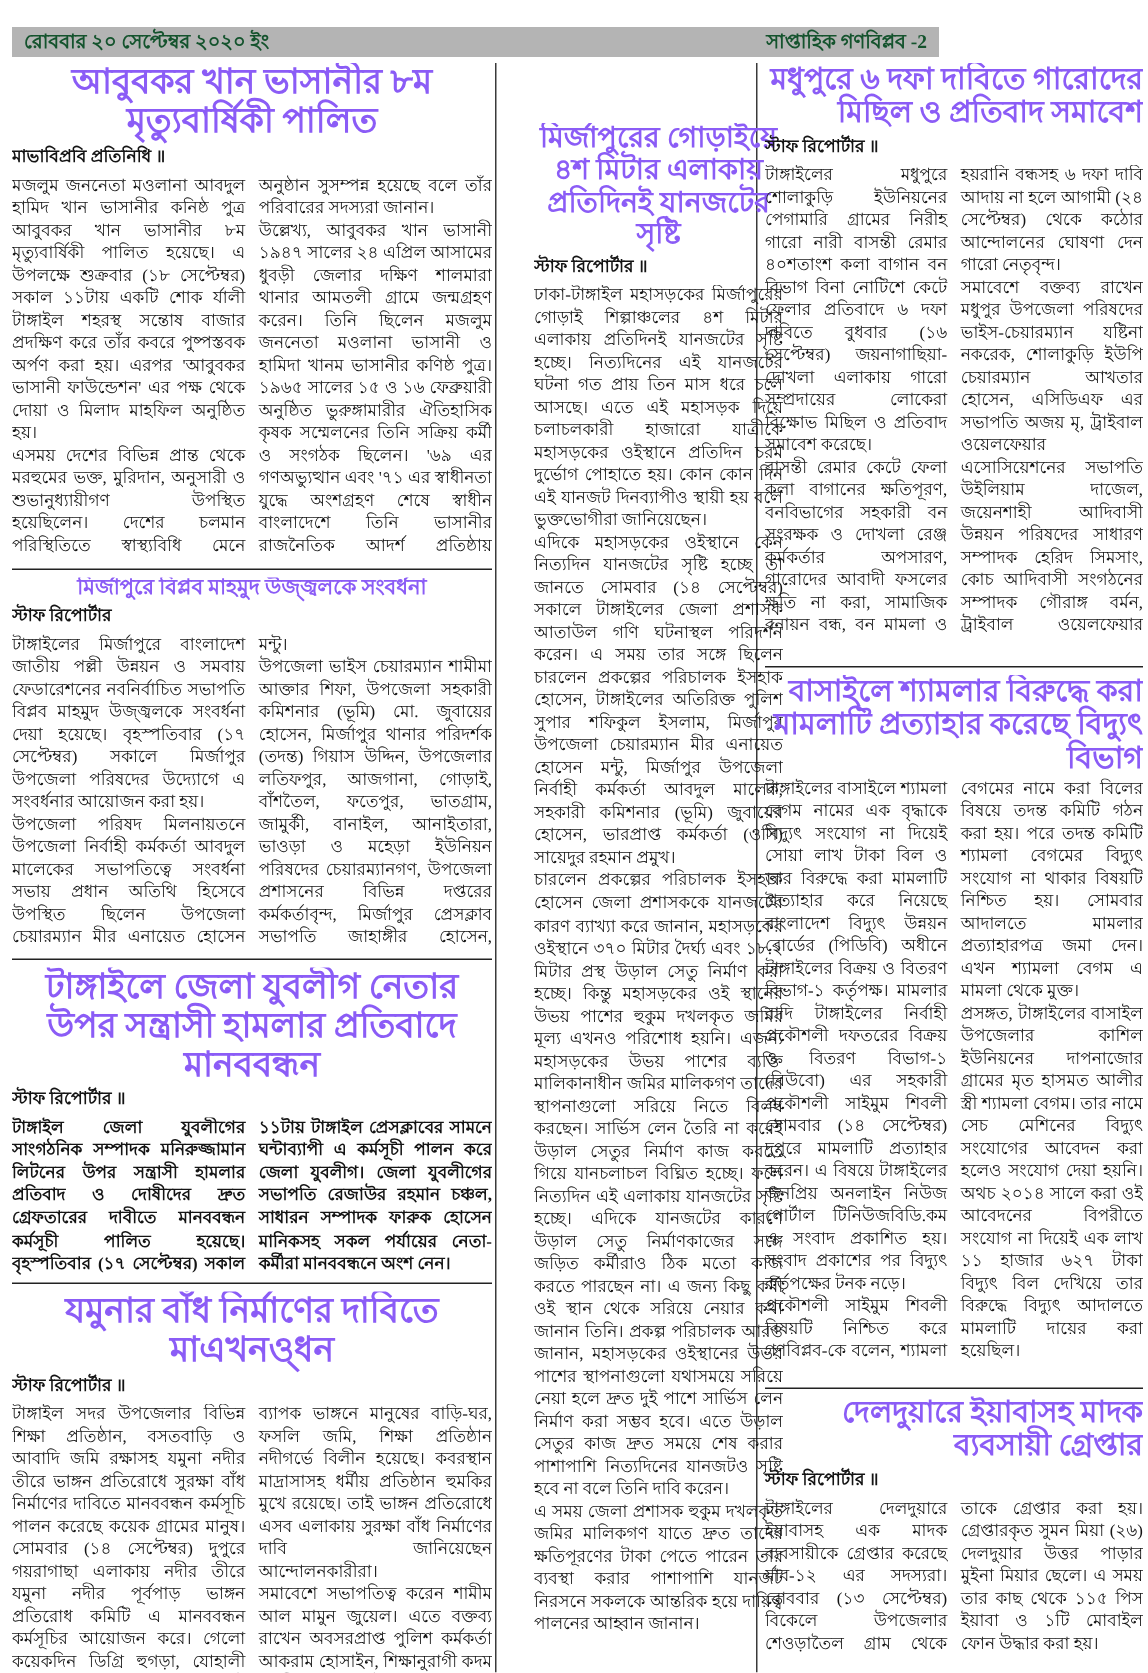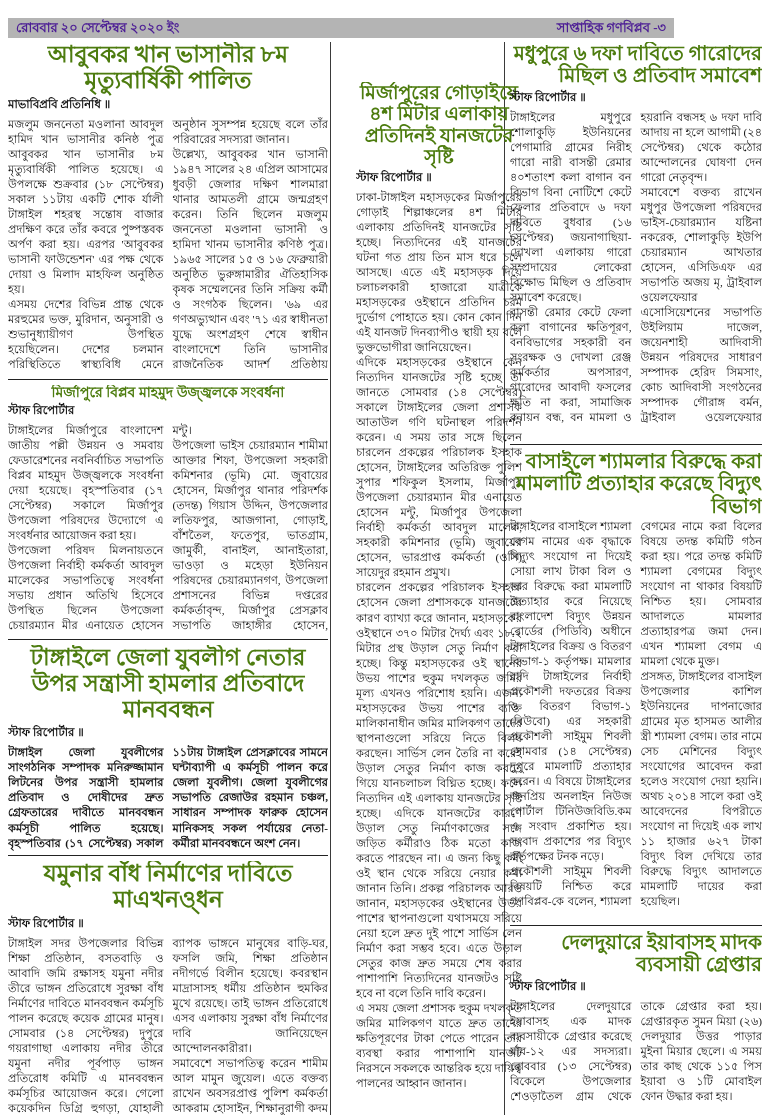--- a/index.html
+++ b/index.html
@@ -5,37 +5,37 @@
   html,body{margin:0;padding:0;}
   .page{
     position:relative;
     width:765px;height:1115px;
     background:#ffffff;
     color:#141414;
     font-family:"Liberation Serif", serif;
     overflow:hidden;
   }
   .masthead{
-    position:absolute;left:8px;top:18px;width:666px;height:20px;
+    position:absolute;left:8px;top:18px;width:618px;height:20px;
     background:#b4b4b4;
     display:flex;justify-content:space-between;align-items:center;
     padding:0 8px;box-sizing:border-box;
-    font-weight:bold;font-size:13px;color:#4c1d95;
+    font-weight:bold;font-size:13px;color:#14532d;
   }
   .vrule{position:absolute;top:42px;height:1073px;width:1px;background:#3a3a3a;}
   .vrule.v1{left:330px;}
   .vrule.v2{left:504px;}
   .col{position:absolute;top:42px;box-sizing:border-box;}
   .col-left{left:8px;width:320px;height:1073px;}
   .col-mid{left:356px;width:166px;height:1073px;margin-top:40px;}
   .col-right{left:510px;width:252px;height:1073px;}
   .article{box-sizing:border-box;overflow:hidden;}
   .headline{
     font-weight:bold;text-align:center;line-height:1.12;
-    color:#4d7c0f;margin:0 0 2px 0;letter-spacing:0;
+    color:#8b5cf6;margin:0 0 2px 0;letter-spacing:0;
   }
   .hl-23{font-size:23px;}
   .hl-22{font-size:14px;}
   .hl-21{font-size:20px;text-align:right;}
   .hl-19{font-size:19px;}
   .byline{font-weight:bold;font-size:11.5px;margin:1px 0 2px 0;}
   .body-text{
     font-size:11.3px;line-height:1.33;text-align:justify;
     white-space:pre-line;overflow:hidden;
   }
@@ -51,21 +51,21 @@
   .a-r2 .body-text{height:402px;}
   .a-r3 .body-text{height:116px;}
 </style>
 </head>
 <body>
 
 <div class="page">
 
   <div class="masthead">
     <span>রোববার ২০ সেপ্টেম্বর ২০২০ ইং</span>
-    <span>সাপ্তাহিক গণবিপ্লব -৩</span>
+    <span>সাপ্তাহিক গণবিপ্লব -2</span>
   </div>
 
   <div class="vrule v1"></div>
   <div class="vrule v2"></div>
 
   <div class="col col-left">
 
     <div class="article a-l1">
       <h1 class="headline hl-23">আবুবকর খান ভাসানীর ৮ম মৃত্যুবার্ষিকী পালিত</h1>
       <div class="byline">মাভাবিপ্রবি প্রতিনিধি ॥</div>

